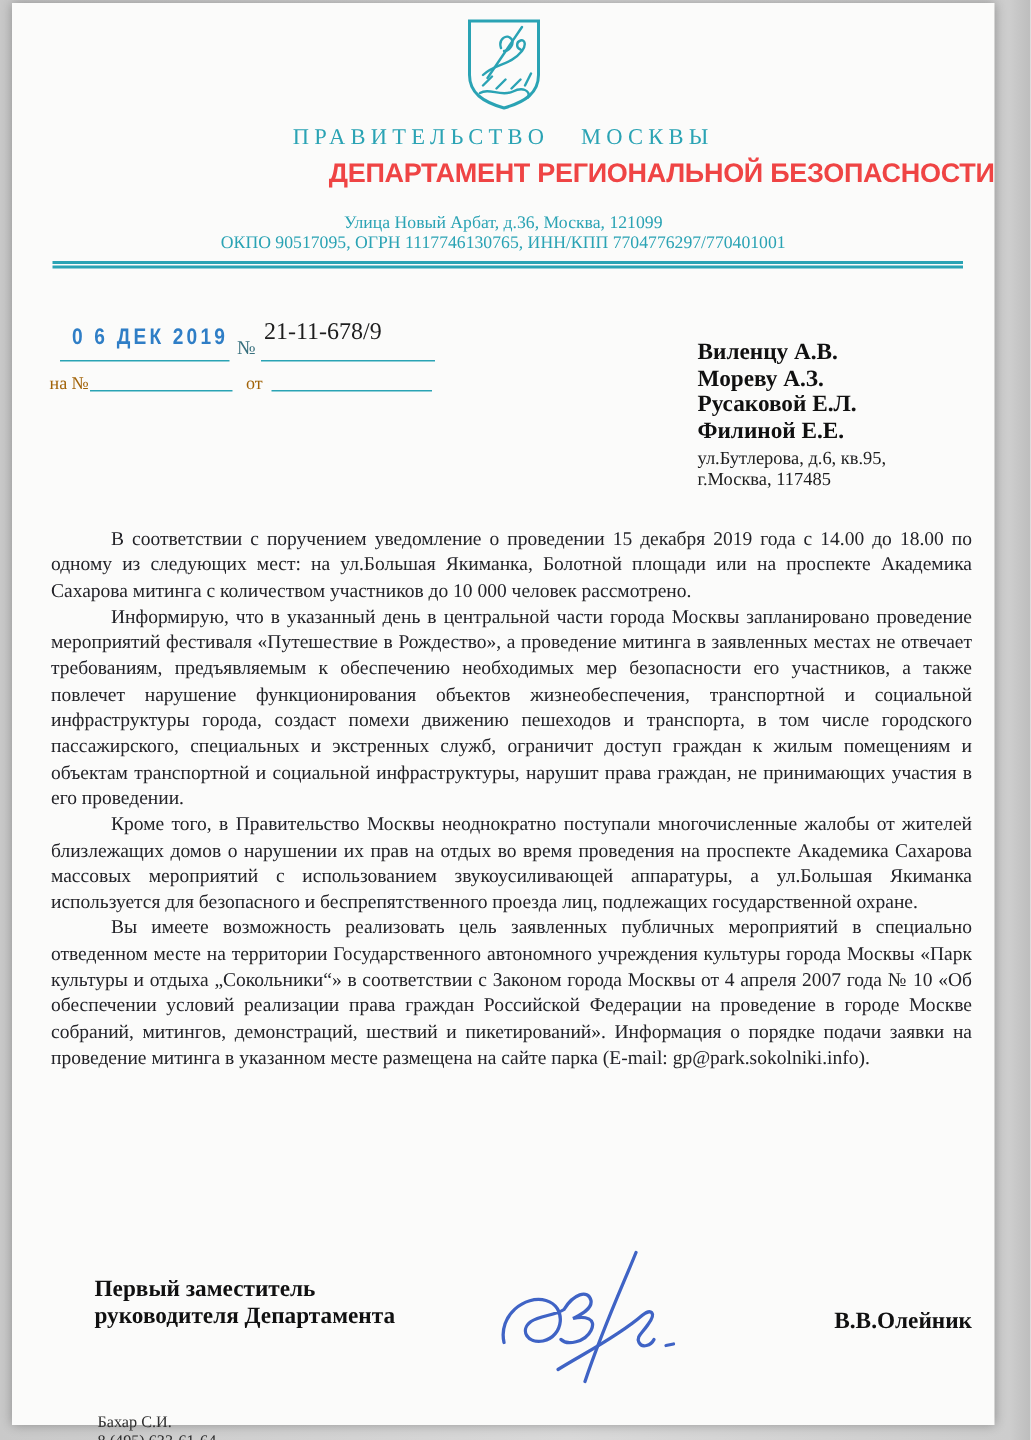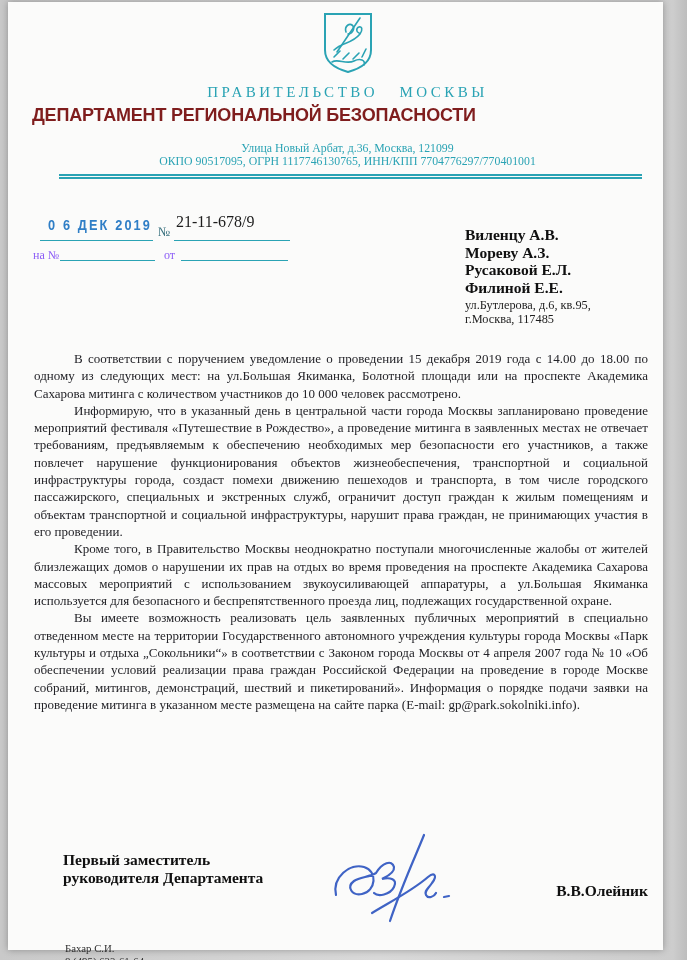--- a/index.html
+++ b/index.html
@@ -4,30 +4,30 @@
 <style>
   * { margin:0; padding:0; box-sizing:border-box; }
   html,body { width:687px; height:960px; }
   body {
     font-family:"Liberation Serif", serif;
     background: linear-gradient(90deg,#c9c9c9 0,#d9d9d9 55%,#cdcdcd 98%,#bdbdbd 100%);
     position:relative; overflow:hidden;
   }
   .page {
     position:absolute; left:8px; top:2px; width:655px; height:948px;
-    background:#fbfbfa; box-shadow:0 0 7px rgba(0,0,0,.3);padding-left:24px;
+    background:#fbfbfa; box-shadow:0 0 7px rgba(0,0,0,.3);
   }
   
   .crest { width:52px; height:62px; margin:10px auto 0; display:block; }
   .gov-line {
     margin-top:10px; text-align:center; color:#2aa3b4;
     font-size:15px; letter-spacing:3.5px; word-spacing:14px;
   }
   .dept {
-    margin-top:4px; text-align:left; color:#7f1d1d;
+    margin-top:4px; text-align:right; color:#ef4444;
     font-family:"Liberation Sans", sans-serif; font-weight:700;
     font-size:18px; line-height:21px; letter-spacing:-0.2px;
   }
   .addr {
     margin-top:16px; text-align:center; color:#2aa3b4;
     font-size:11.8px; line-height:13.4px;
   }
   .double-rule {
     margin:5px 21px 0 27px; height:5px;
     border-top:2px solid #2aa3b4; border-bottom:2px solid #2aa3b4;
@@ -36,37 +36,37 @@
   .ref-area { position:absolute; left:0; top:210px; width:100%; height:134px; }
   .stamp {
     position:absolute; left:40px; top:4px; color:#2f7ec6;
     font-family:"Liberation Sans", sans-serif; font-weight:700;
     font-size:15px; letter-spacing:2.5px;
     transform:scaleX(.85); transform-origin:left center; white-space:nowrap;
   }
   .u-line { position:absolute; border-bottom:1.5px solid #2aa3b4; }
   .no-label { position:absolute; left:150px; top:12px; color:#38707e; font-size:13px; }
   .no-value { position:absolute; left:168px; top:1px; color:#1d1d1d; font-size:16px; }
-  .small-teal { position:absolute; color:#8b5cf6; font-size:12px; }
+  .small-teal { position:absolute; color:#a16207; font-size:12px; }
   
   .recipients { position:absolute; left:457px; top:14px; }
   .recipients .name { font-weight:700; font-size:15.5px; line-height:17.5px; color:#101010; }
   .recip-addr { margin-top:3px; font-size:12.3px; line-height:13.6px; color:#1d1d1d; }
   
   .letter-body {
     position:absolute; left:26px; top:348px; width:614px;
     font-size:13px; line-height:17.3px; color:#232328;
     text-align:justify;
   }
   .letter-body p { text-indent:40px; }
   
   .sign-area { position:absolute; left:55px; top:849px; width:585px; height:80px; }
   .sign-title { font-weight:700; font-size:15.5px; line-height:18px; color:#101010; }
   .autograph { position:absolute; left:265px; top:-18px; width:132px; height:96px; }
-  .sign-name { position:absolute; right:0; top:31px; font-weight:700; font-size:15.5px; color:#101010; }
+  .sign-name { position:absolute; right:0; top:21px; font-weight:700; font-size:15.5px; color:#101010; }
   
   .exec-footer { position:absolute; left:57px; top:940px; font-size:10.8px; line-height:12.5px; color:#2e2e2e; }
 </style>
 </head>
 <body>
 
 <div class="page">
 
   <svg class="crest" viewBox="0 0 52 62">
     <path d="M3,2 H49 V38 C49,50 40,56 26,60 C12,56 3,50 3,38 Z" fill="none" stroke="#2aa3b4" stroke-width="2"></path>

